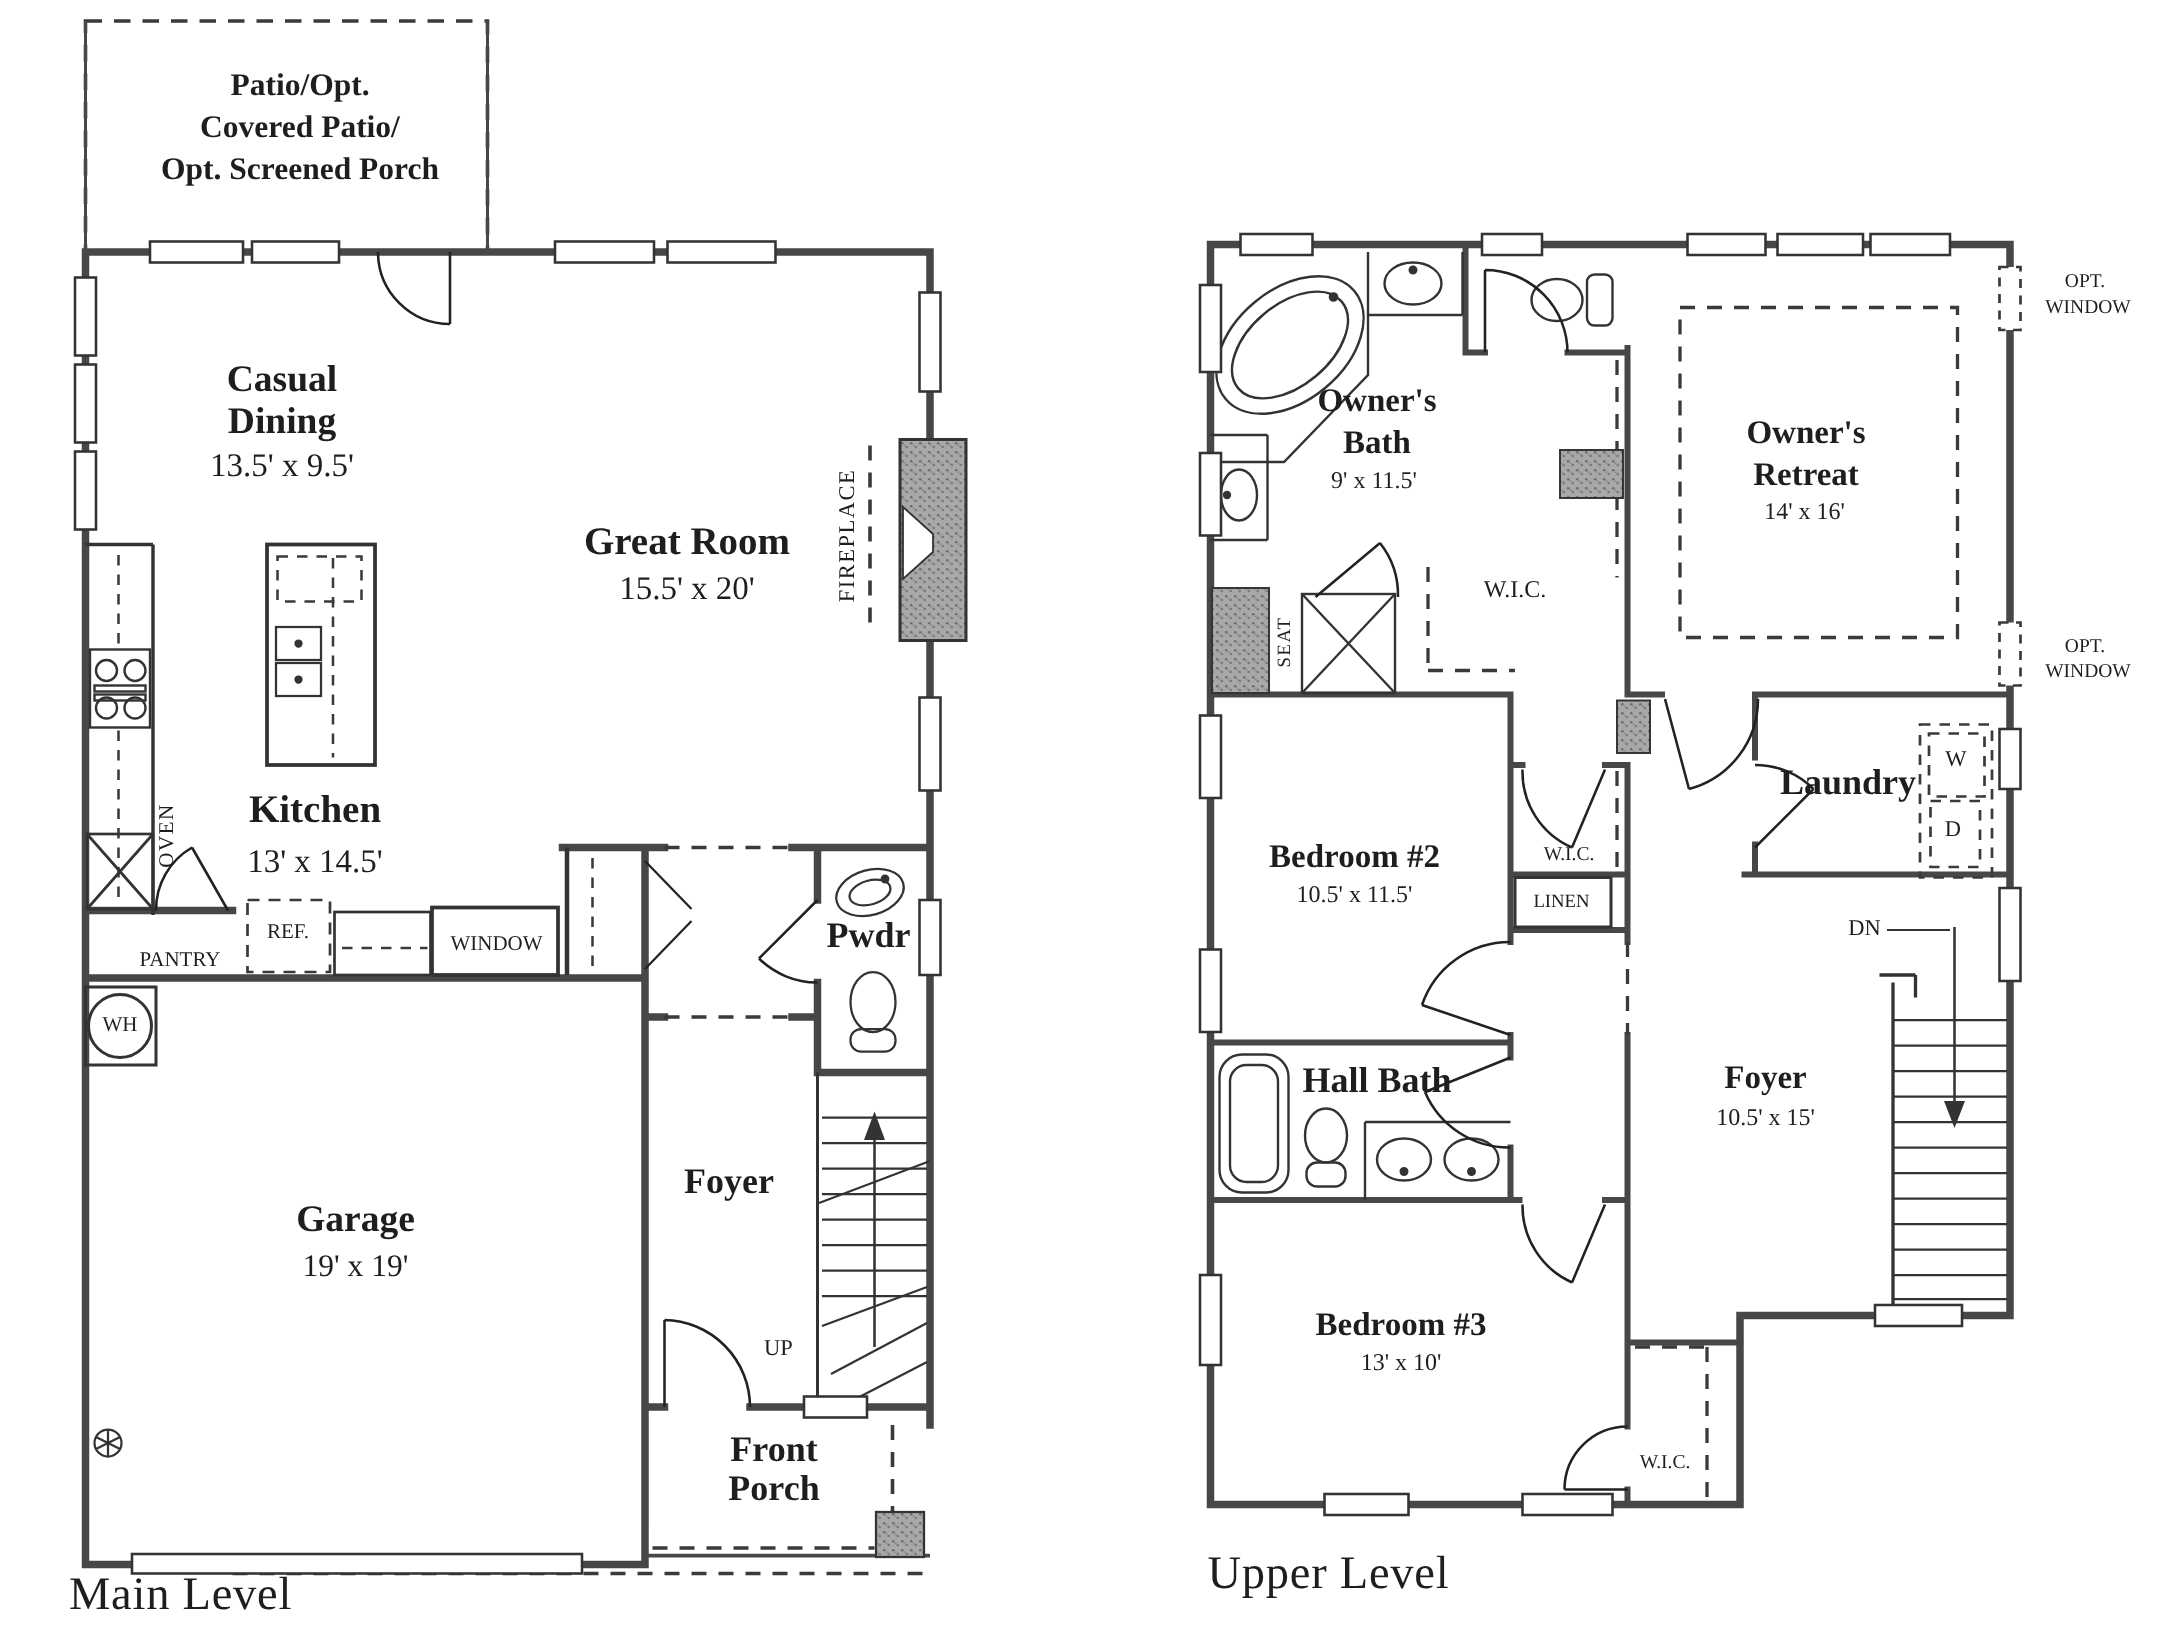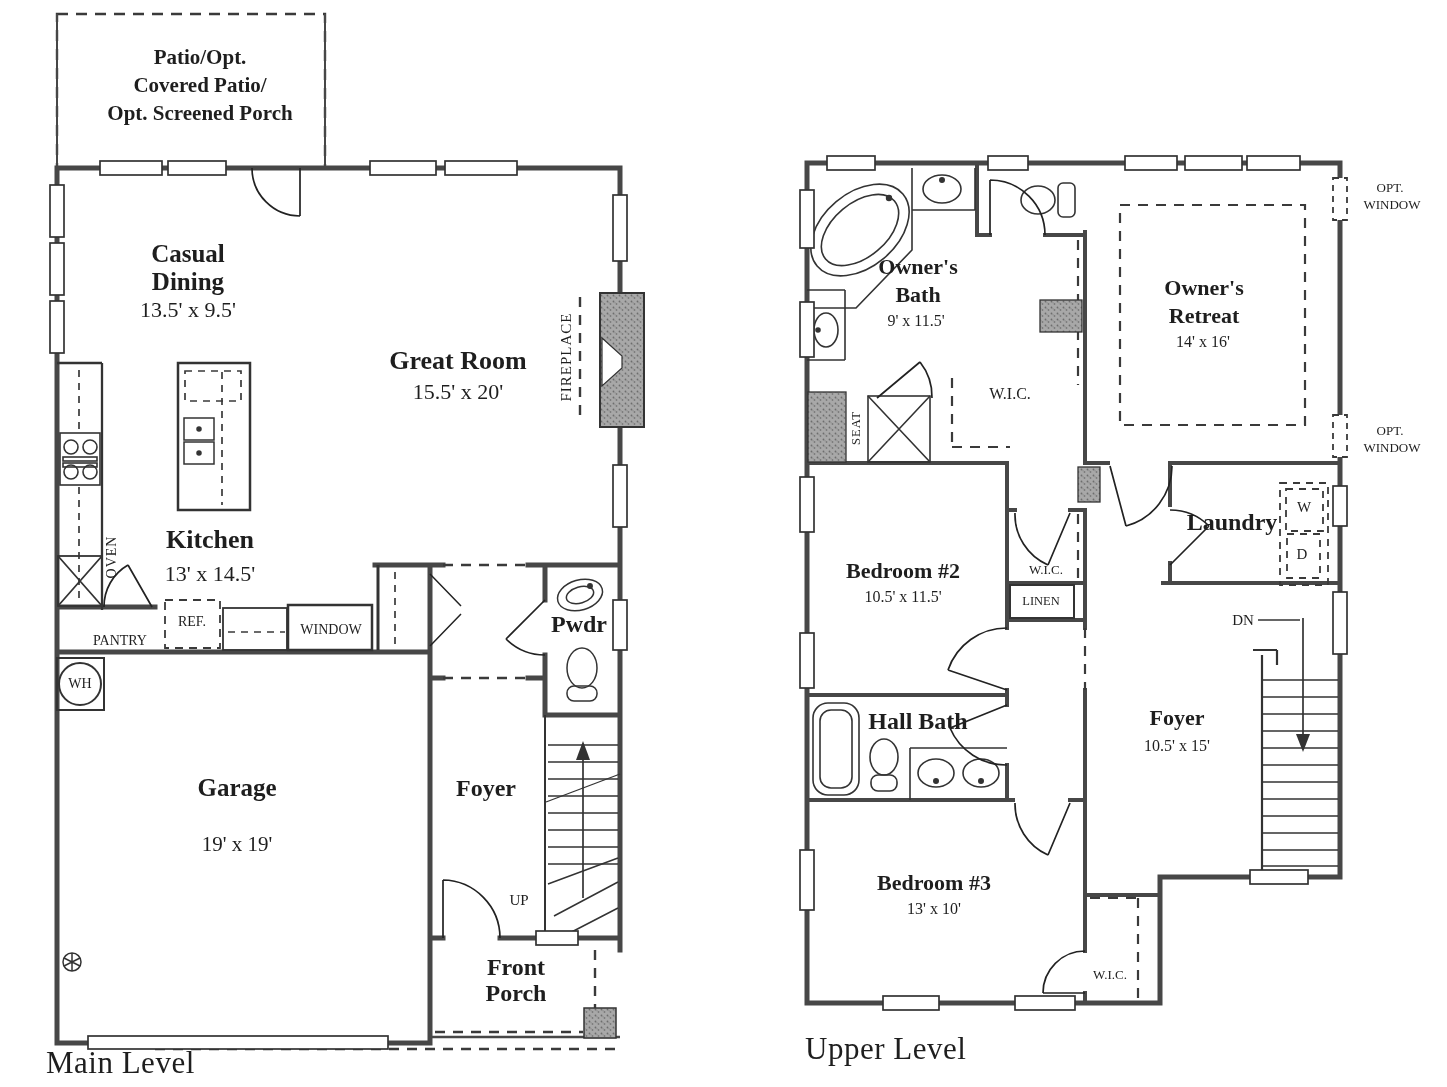--- a/index.html
+++ b/index.html
@@ -286,21 +286,21 @@
 <div class="lbl v s14" style="left:112px;top:557px">OVEN</div>
 <div class="lbl s14" style="left:120px;top:641px">PANTRY</div>
 <div class="lbl s14" style="left:192px;top:622px">REF.</div>
 <div class="lbl s14" style="left:331px;top:630px">WINDOW</div>
 <div class="lbl s14" style="left:80px;top:684px">WH</div>
 
 <div class="lbl b s20" style="left:579px;top:624px">Pwdr</div>
 <div class="lbl b s20" style="left:486px;top:788px">Foyer</div>
 <div class="lbl s15" style="left:519px;top:900px">UP</div>
 
-<div class="lbl b s25" style="left:237px;top:787px">Garage</div>
+<div class="lbl b s25" style="left:237px;top:813px">Garage</div>
 <div class="lbl s21" style="left:237px;top:844px">19' x 19'</div>
 
 <div class="lbl b s20" style="left:516px;top:967px">Front</div>
 <div class="lbl b s20" style="left:516px;top:993px">Porch</div>
 
 <div class="lbl title" style="left:46px;top:1062px">Main Level</div>
 
 <div class="lbl b s22" style="left:918px;top:267px">Owner's</div>
 <div class="lbl b s22" style="left:918px;top:295px">Bath</div>
 <div class="lbl s19" style="left:916px;top:321px">9' x 11.5'</div>

